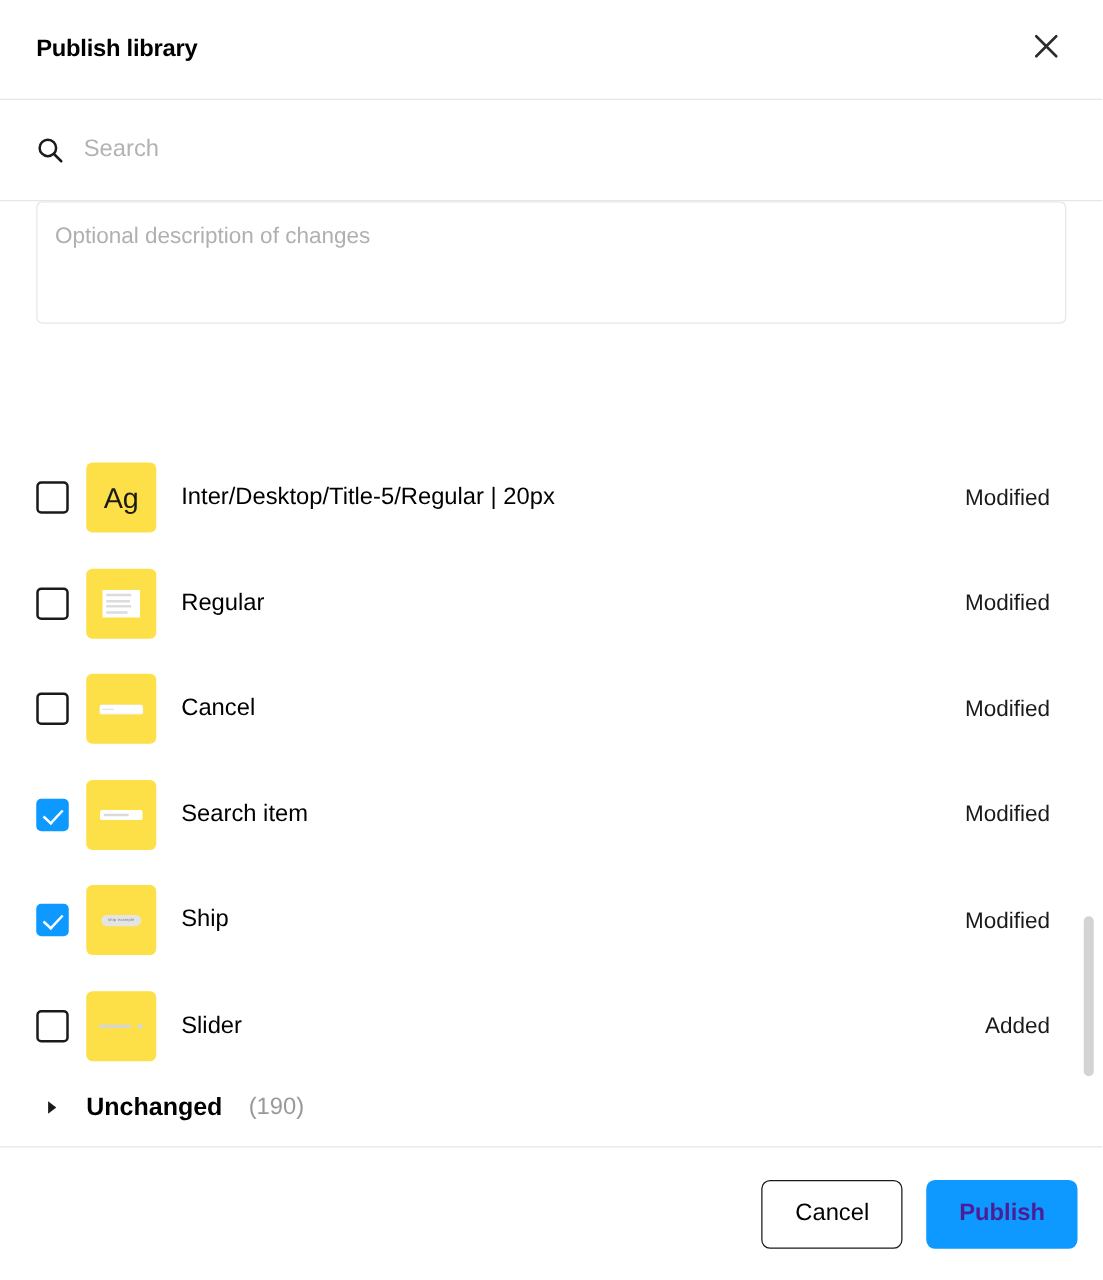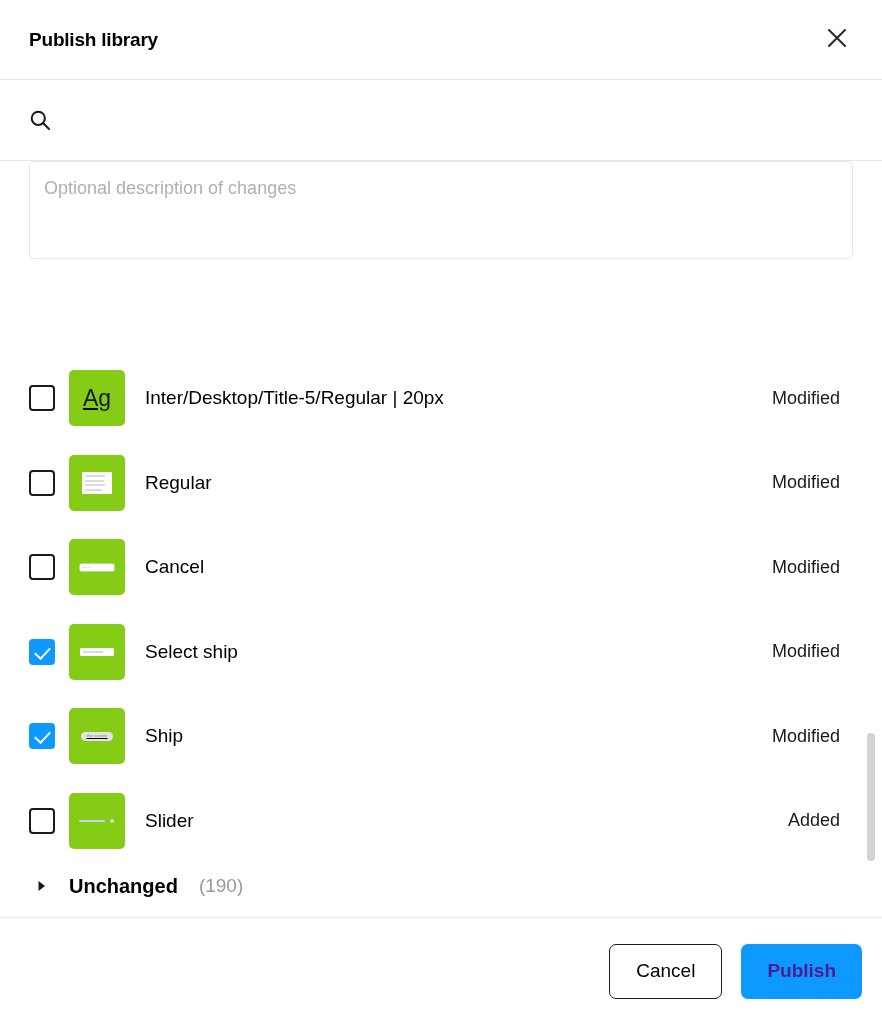--- a/index.html
+++ b/index.html
@@ -119,25 +119,24 @@
     left: 7px; top: 3px;
     width: 7px; height: 13px;
     border: solid #fff;
     border-width: 0 2.6px 2.6px 0;
     transform: rotate(43deg);
   }
 
   .thumb {
     width: 56px; height: 56px; flex: 0 0 56px;
     margin-left: 14px;
-    background: #84cc16;
+    background: #fde047;
     border-radius: 5px;
     display: flex; align-items: center; justify-content: center;
     overflow: hidden;
-    text-decoration: underline;
   }
   .thumb-ag {
     font-size: 23px;
     color: #1a1a1a;
     line-height: 1;
     font-family: "Liberation Sans", sans-serif;
   }
 
   
   .mini-card {
@@ -288,20 +287,21 @@
     </div>
   </div>
 
   <div class="search-row">
     <span class="search-icon">
       <svg width="22" height="22" viewBox="0 0 22 22" fill="none">
         <circle cx="9.3" cy="9.3" r="6.6" stroke="#1a1a1a" stroke-width="2"></circle>
         <path d="M14.2 14.2 L20 20" stroke="#1a1a1a" stroke-width="2" stroke-linecap="round"></path>
       </svg>
     </span>
+    <input class="search-input" type="text" placeholder="Search" style="">
   </div>
 
   <div class="dlg-body">
 
     <textarea class="desc-box" placeholder="Optional description of changes" style=""></textarea>
 
     <div class="partial-thumb"></div>
 
     <div class="item-list">
 
@@ -339,21 +339,21 @@
         <div class="item-status">Modified</div>
       </div>
 
       <div class="item-row">
         <div class="cb checked"></div>
         <div class="thumb">
           <span class="mini-item">
               <i></i>
             </span>
         </div>
-        <div class="item-label">Select ship</div>
+        <div class="item-label">Search item</div>
         <div class="item-status">Modified</div>
       </div>
 
       <div class="item-row">
         <div class="cb checked"></div>
         <div class="thumb">
           <span class="mini-pill">ship example</span>
         </div>
         <div class="item-label">Ship</div>
         <div class="item-status">Modified</div>

